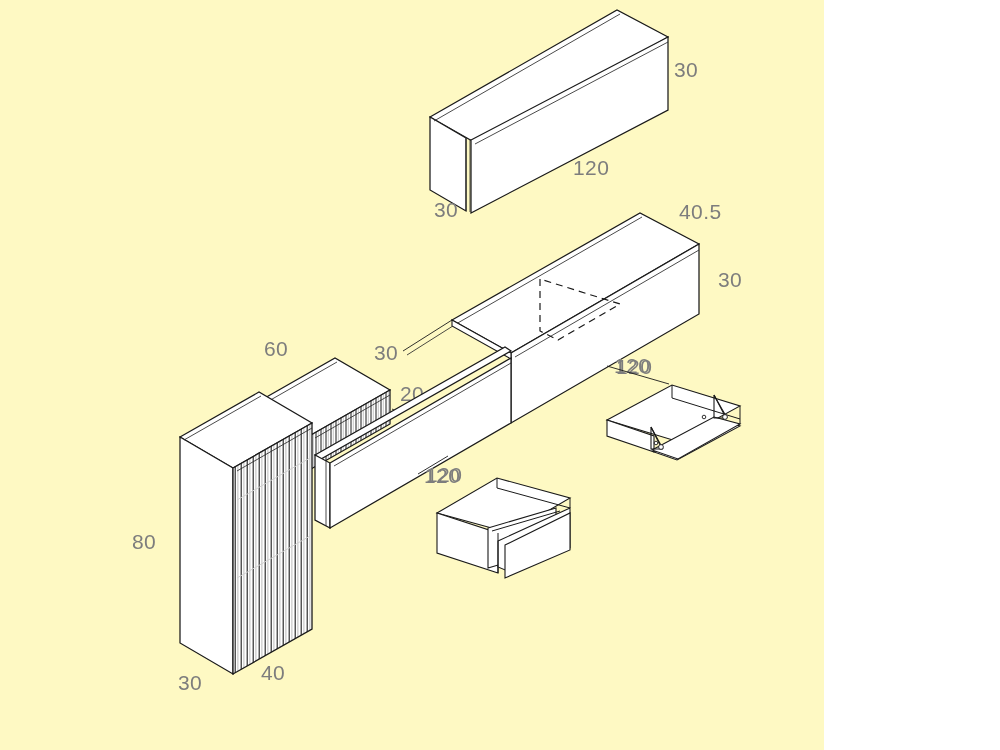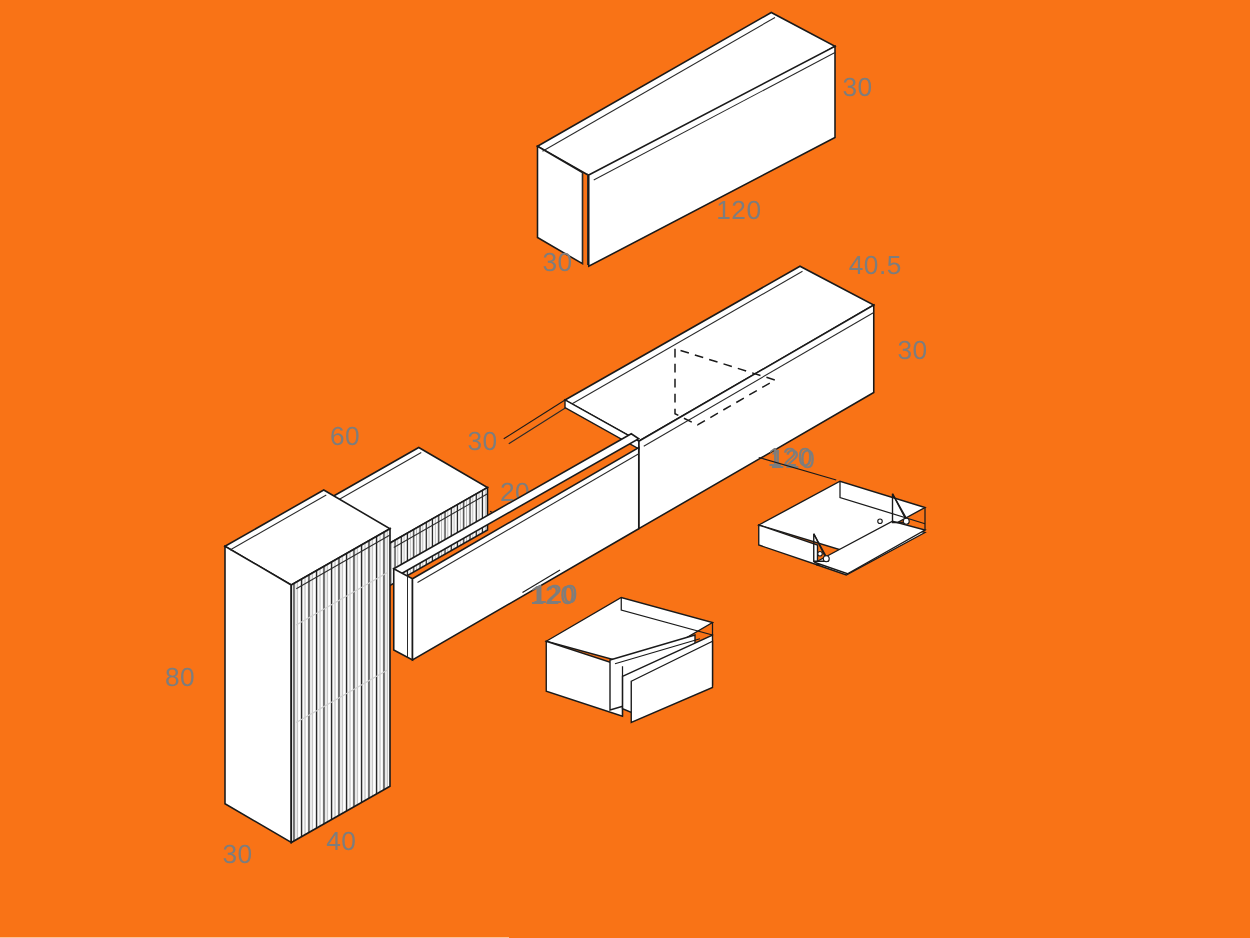--- a/index.html
+++ b/index.html
@@ -9,23 +9,23 @@
     background: #ffffff;
   }
   body {
     width: 1000px;
     height: 750px;
     font-family: "Liberation Sans", sans-serif;
     overflow: hidden;
   }
   #drawing-root {
     position: relative;
-    width: 1000px;
+    width: 824px;
     height: 750px;
-    background: #f97316;
+    background: #fef9c3;
   }
   #iso-svg {
     position: absolute;
     top: 0;
     left: 0;
     width: 1000px;
     height: 750px;
     display: block;
   }
   .dim-label {

